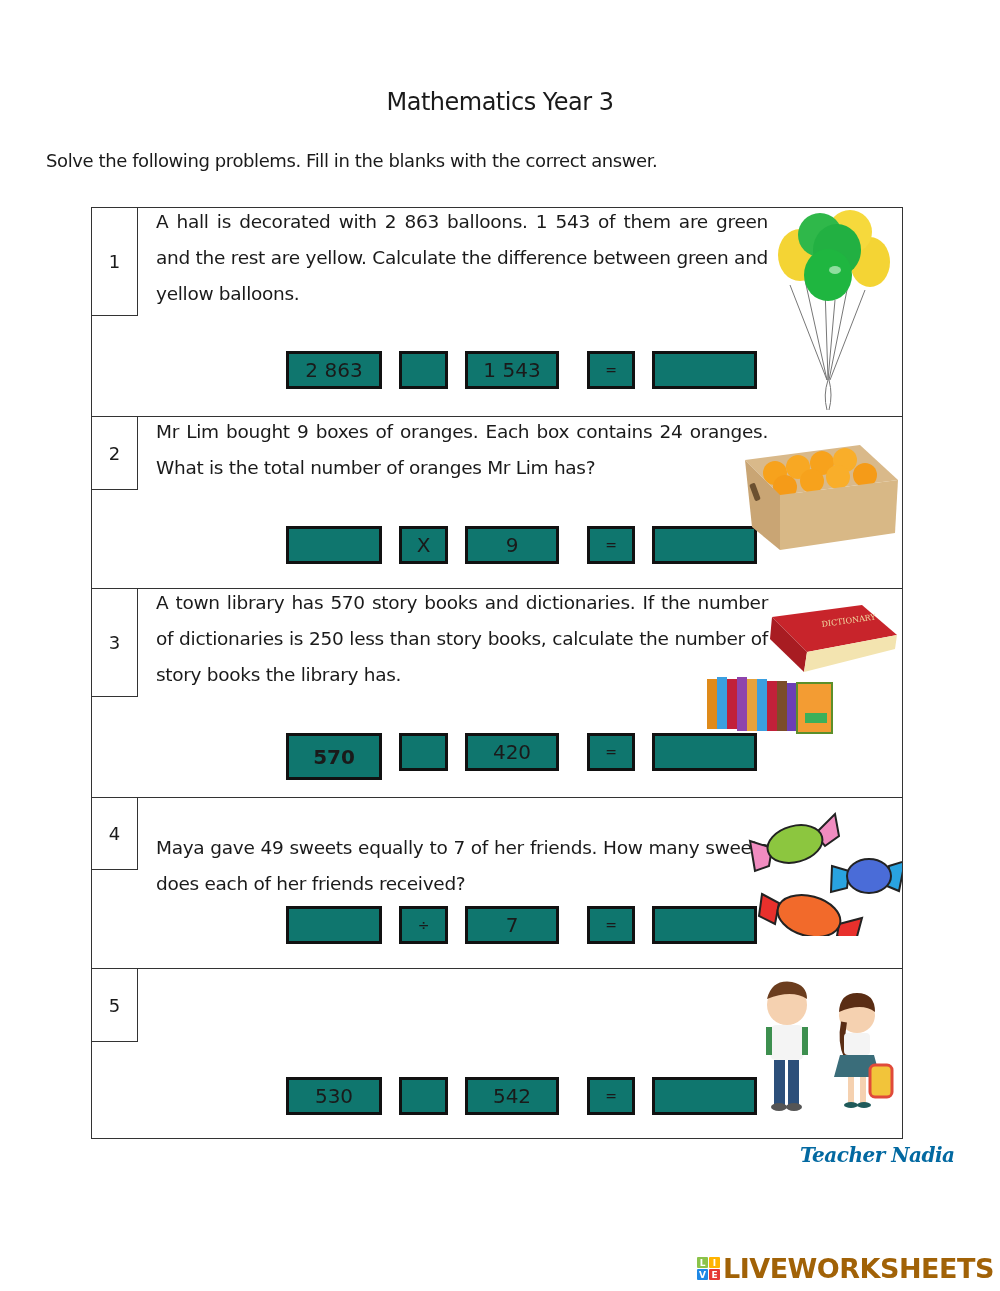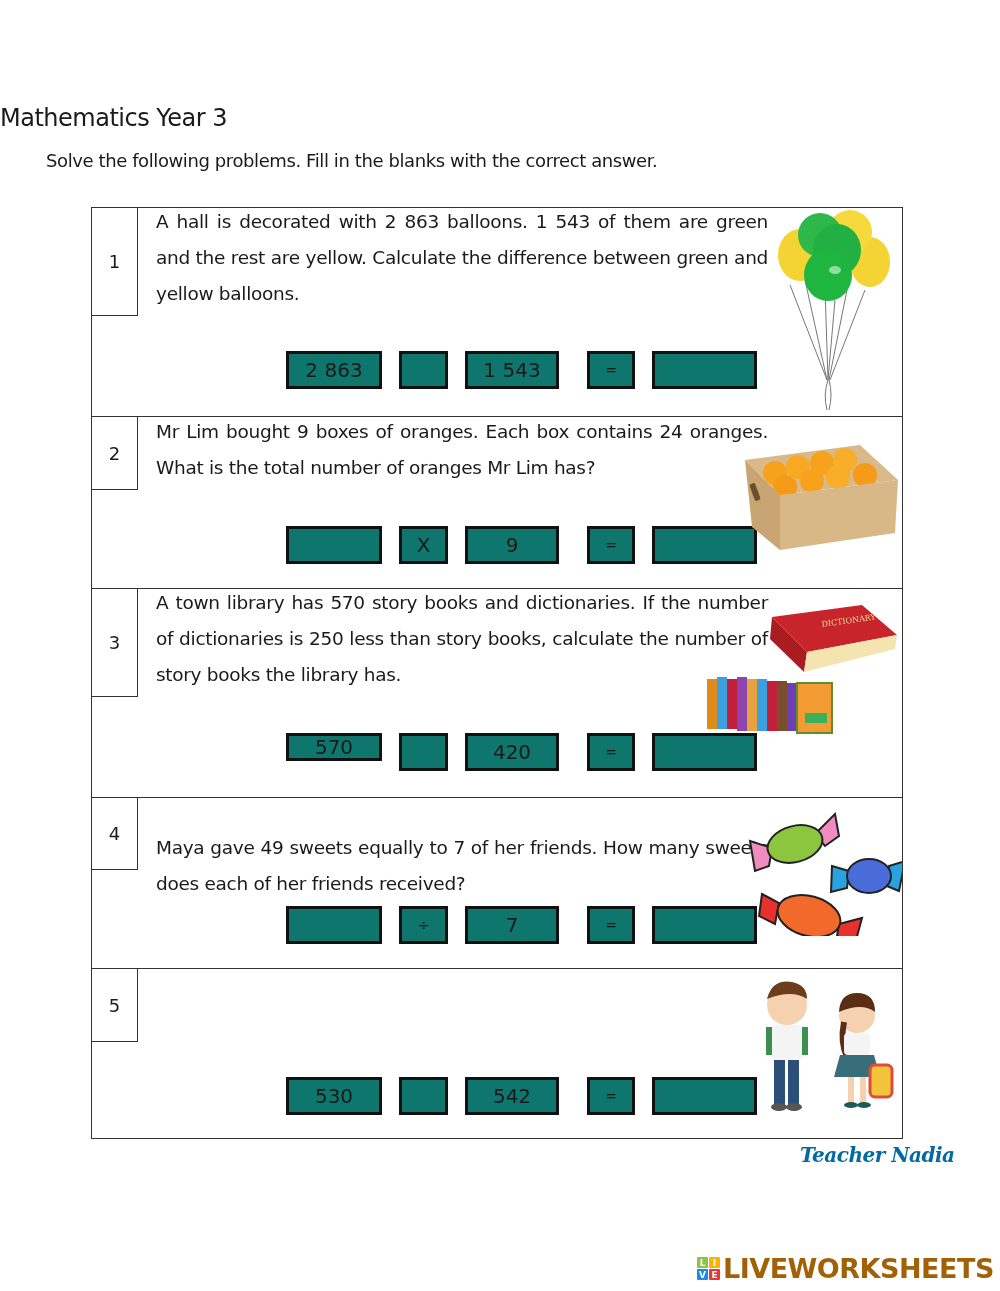--- a/index.html
+++ b/index.html
@@ -1,19 +1,19 @@
 <!DOCTYPE html>
 <html><head>
   <meta charset="utf-8">
   <style>
     html, body { margin: 0; padding: 0; background: #ffffff; }
     body { width: 1000px; height: 1291px; position: relative; overflow: hidden;
            font-family: "DejaVu Sans", sans-serif; color: #1a1a1a; }
-    .title { position: absolute; top: 88px; left: 0; width: 1000px; text-align: left;
-             font-size: 24px; font-weight: normal; letter-spacing: -0.5px; margin-top: 16px; }
+    .title { position: absolute; top: 88px; left: 0; width: 1000px; text-align: center;
+             font-size: 24px; font-weight: normal; letter-spacing: -0.5px; }
     .instructions { position: absolute; top: 150px; left: 0; width: 1000px; text-align: left;
                     font-size: 18px; letter-spacing: -0.4px; margin-left: 46px; }
     .sheet-table { position: absolute; left: 91px; top: 207px; width: 812px; height: 932px;
                    border: 1.5px solid #333; box-sizing: border-box; }
     .row { position: absolute; left: 0; width: 100%; box-sizing: border-box; }
     .row + .row { border-top: 1.5px solid #333; }
     .num-cell { position: absolute; left: 0; top: 0; width: 46px; box-sizing: border-box;
                 border-right: 1.5px solid #333; border-bottom: 1.5px solid #333;
                 display: flex; align-items: center; justify-content: center; font-size: 18px; }
     .question { position: absolute; left: 64px; top: 0; width: 612px;
@@ -87,21 +87,21 @@
         <circle cx="125" cy="40" r="12" fill="#f59b18"></circle>
       <polygon points="5,25 40,60 40,115 12,92" fill="#c9a574"></polygon>
       <polygon points="40,60 158,45 155,98 40,115" fill="#d8b886"></polygon>
       <rect x="12" y="48" width="6" height="18" rx="2" fill="#6b5030" transform="rotate(-20 15 57)"></rect>
     </svg>
   </div>
 
   <div class="row" style="top:380px;height:209px;">
     <div class="num-cell" style="height:108px;">3</div>
     <div class="question" style="top:-4px;">A town library has 570 story books and dictionaries. If the number of dictionaries is 250 less than story books, calculate the number of story books the library has.</div>
-    <div class="eq-box" style="left:194px;top:144px;width:96px;height:28px;">570</div>
+    <div class="eq-box" style="left:194px;top:144px;width:96px;height:47px;font-weight:bold;">570</div>
     <div class="eq-box" style="left:307px;top:144px;width:49px;height:38px;"></div>
     <div class="eq-box" style="left:373px;top:144px;width:94px;height:38px;">420</div>
     <div class="eq-box small-op" style="left:495px;top:144px;width:48px;height:38px;">=</div>
     <div class="eq-box" style="left:560px;top:144px;width:105px;height:38px;"></div>
     <svg class="illus" style="left:610px;top:8px;" width="200" height="150" viewBox="0 0 200 150">
       <polygon points="70,20 160,8 195,38 105,55" fill="#c8242b"></polygon>
       <polygon points="70,20 105,55 102,75 68,42" fill="#a81c22"></polygon>
       <polygon points="105,55 195,38 193,52 102,75" fill="#f3e4b0"></polygon>
       <text x="120" y="30" font-size="8" fill="#f0d9a0" font-family="DejaVu Serif, serif" transform="rotate(-8 120 30)">DICTIONARY</text>
       <g>

